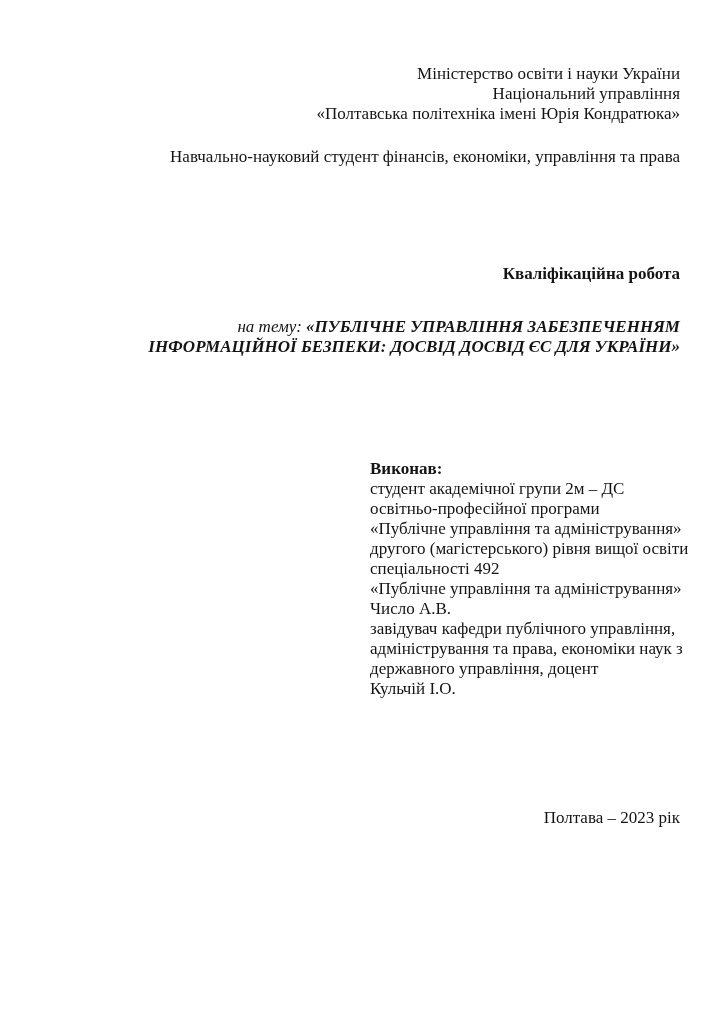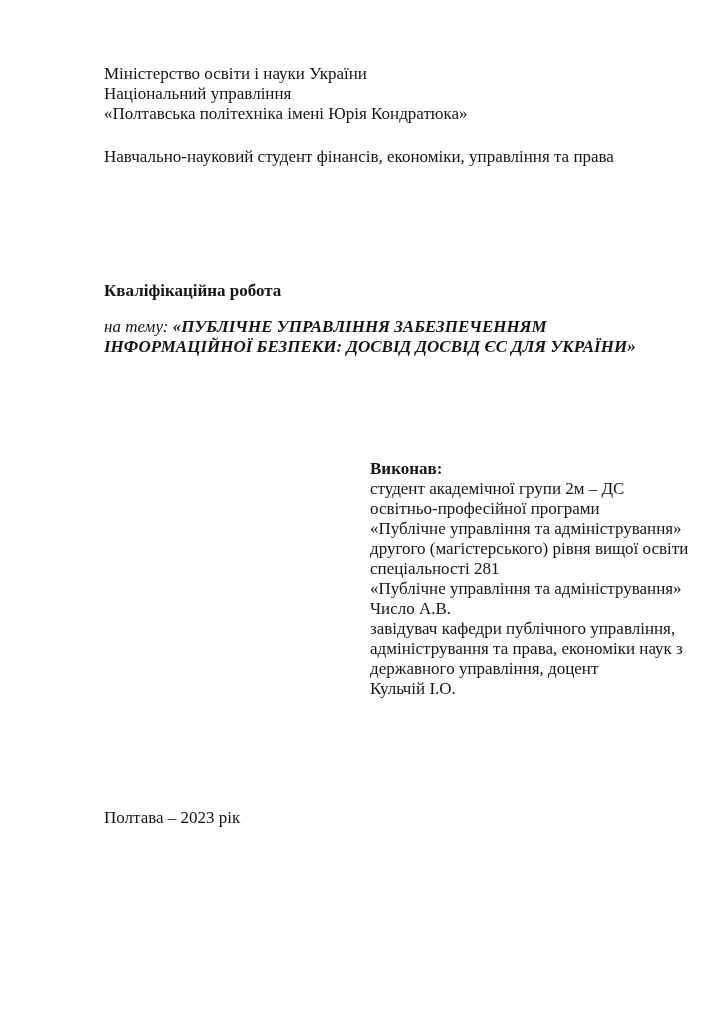--- a/index.html
+++ b/index.html
@@ -17,38 +17,38 @@
     font-size: 17px;
     line-height: 20px;
     overflow: hidden;
   }
   .abs-block {
     position: absolute;
   }
   .centered {
     left: 104px;
     right: 44px;
-    text-align: left;
+    text-align: right;
   }
   .line {
     white-space: nowrap;
   }
   .bold {
     font-weight: bold;
   }
   .executor-block {
     left: 343px;
     top: 459px;
     width: 340px;
     text-align: left;
     margin-left: 27px;
   }
   .ministry-block   { top: 64px; }
   .institute-block  { top: 147px; }
-  .worktype-block   { top: 281px; }
+  .worktype-block   { top: 264px; }
   .topic-block      { top: 317px; font-style: italic; }
   .footer-block     { top: 808px; }
 </style>
 </head>
 <body>
 
 <div class="page">
 
   <div class="abs-block centered ministry-block">
     <div class="line">Міністерство освіти і науки України</div>
@@ -68,21 +68,21 @@
     <div class="line"><span>на тему: </span><span class="bold">«ПУБЛІЧНЕ УПРАВЛІННЯ ЗАБЕЗПЕЧЕННЯМ</span></div>
     <div class="line bold">ІНФОРМАЦІЙНОЇ БЕЗПЕКИ: ДОСВІД ДОСВІД ЄС ДЛЯ УКРАЇНИ»</div>
   </div>
 
   <div class="abs-block executor-block">
     <div class="line bold">Виконав:</div>
     <div class="line">студент академічної групи 2м – ДС</div>
     <div class="line">освітньо-професійної програми</div>
     <div class="line">«Публічне управління та адміністрування»</div>
     <div class="line">другого (магістерського) рівня вищої освіти</div>
-    <div class="line">спеціальності 281</div>
+    <div class="line">спеціальності 492</div>
     <div class="line">«Публічне управління та адміністрування»</div>
     <div class="line">Число А.В.</div>
     <div class="line">завідувач кафедри публічного управління,</div>
     <div class="line">адміністрування та права, економіки наук з</div>
     <div class="line">державного управління, доцент</div>
     <div class="line">Кульчій І.О.</div>
   </div>
 
   <div class="abs-block centered footer-block">
     <div class="line">Полтава – 2023 рік</div>

